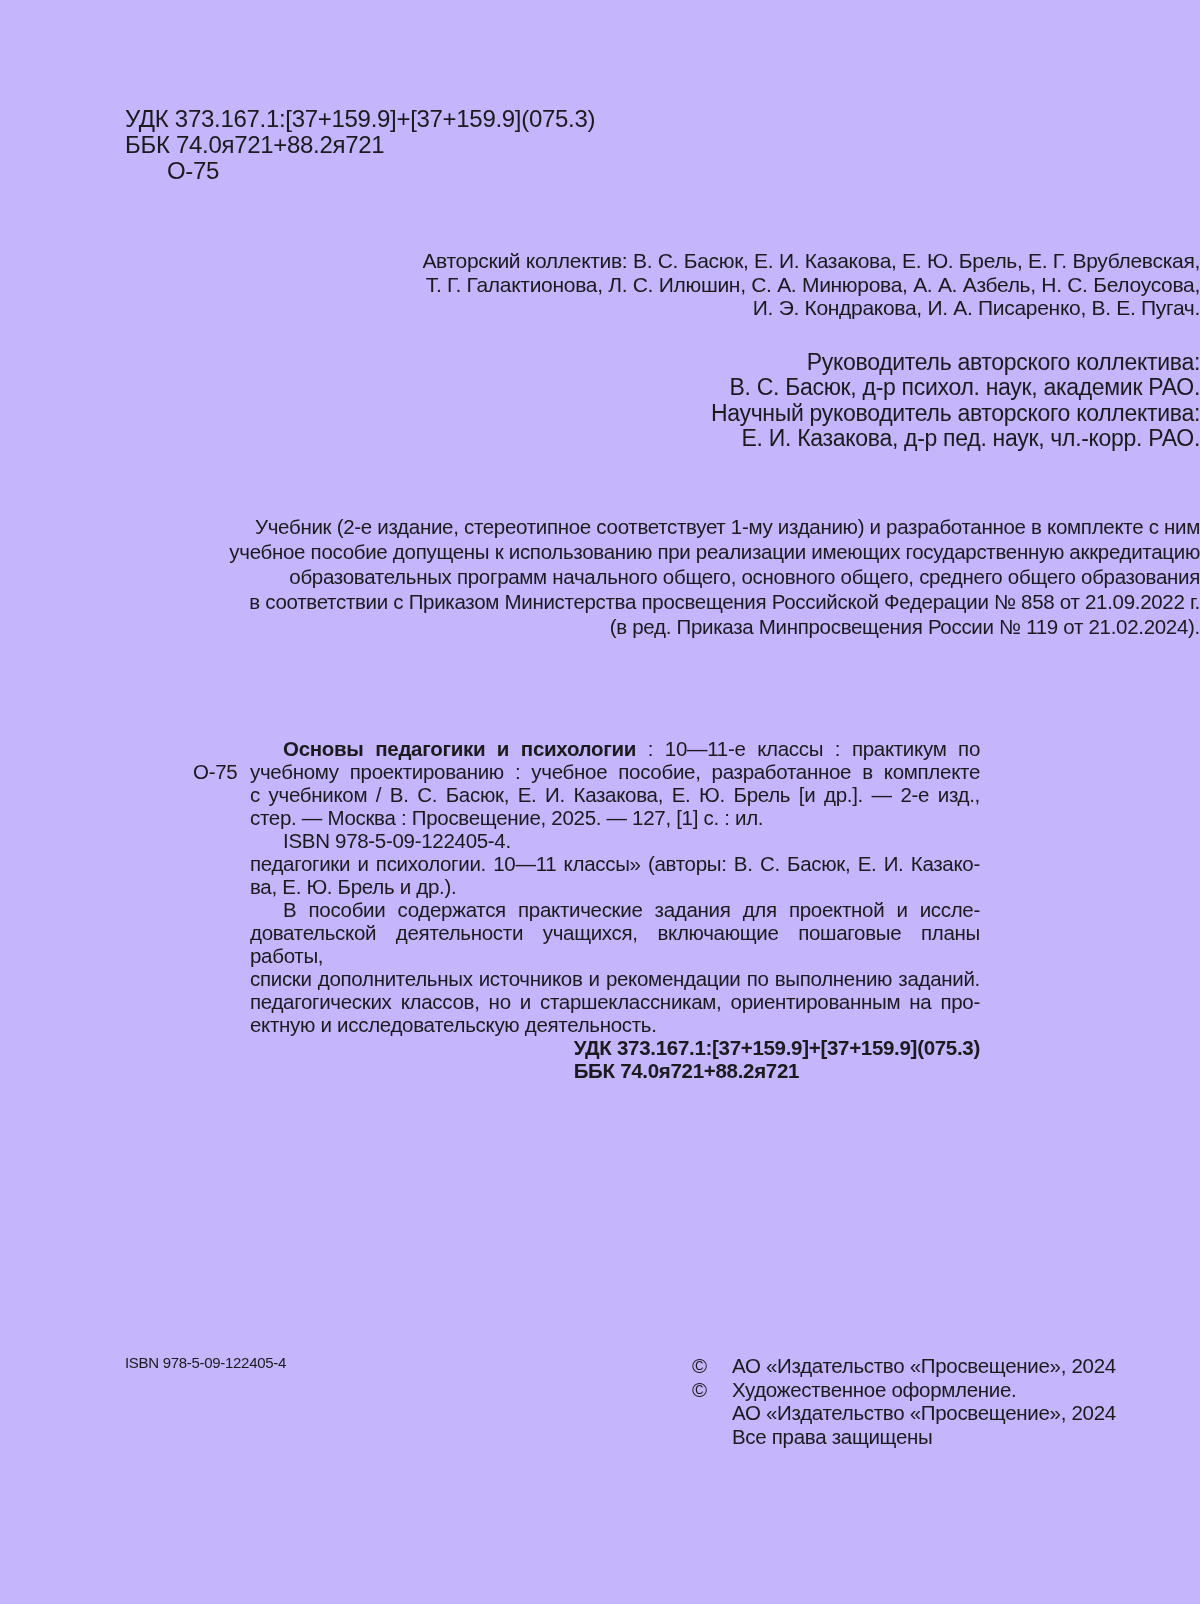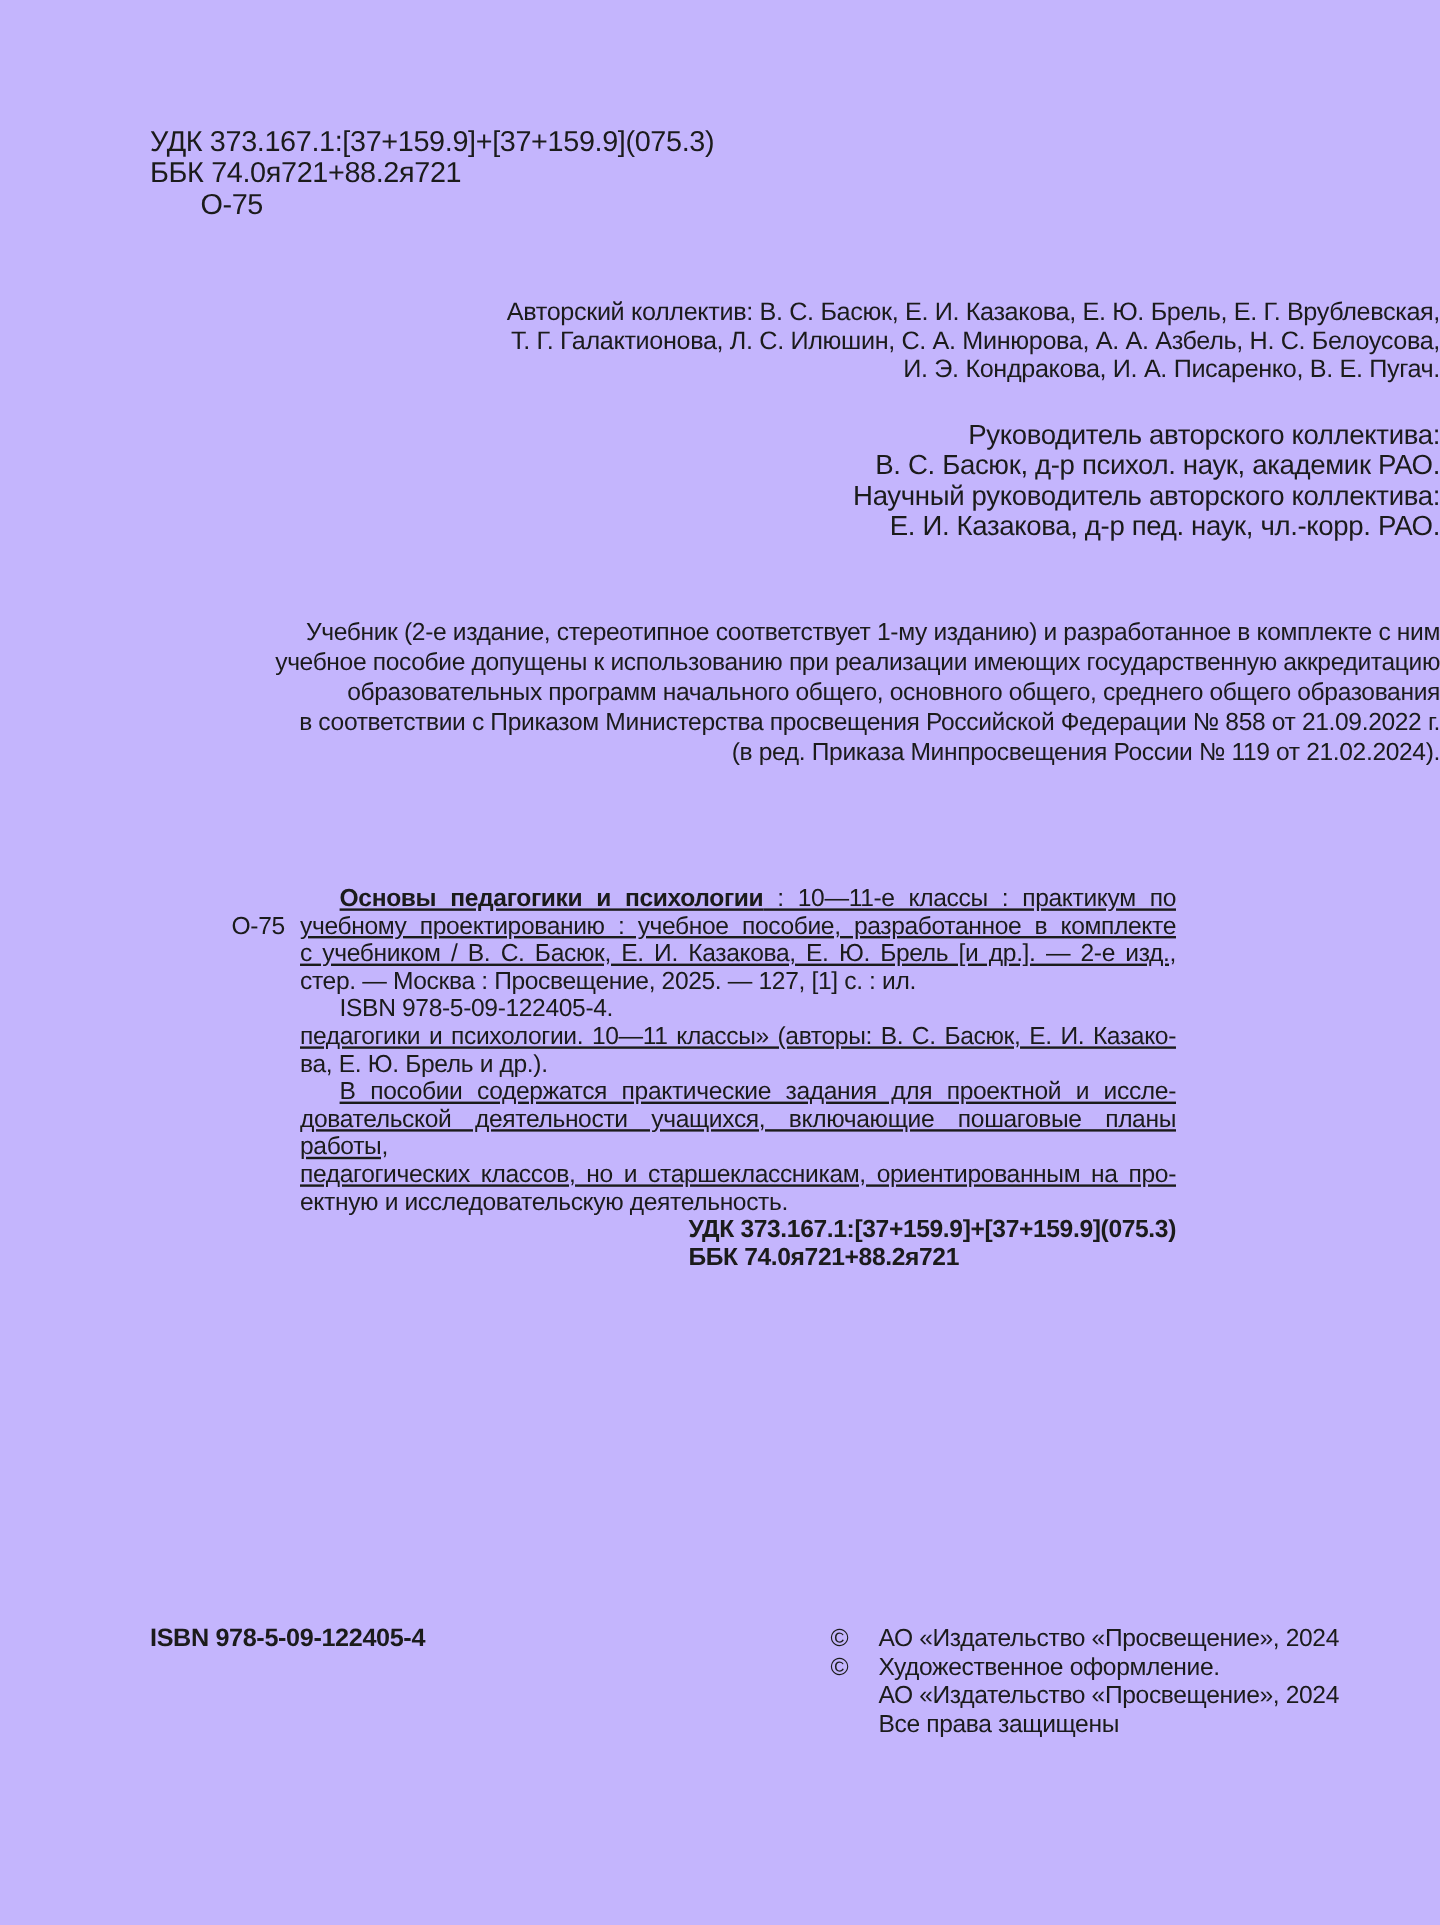--- a/index.html
+++ b/index.html
@@ -30,27 +30,27 @@
   .approval { top: 514px; font-size: 20.5px; line-height: 25px; }
 
   
   .card {
     left: 250px; top: 737px; width: 730px;
     font-size: 20.5px; line-height: 23px;
   }
   .card .card-mark { position: absolute; left: -57px; top: 23px; white-space: nowrap; }
   .ln { width: 730px; }
   .indent { text-indent: 33px; }
-  .just { text-align: justify; text-align-last: justify; text-decoration: underline; }
+  .just { text-align: justify; text-align-last: justify; }
   .b { font-weight: 700; }
   .codes { margin-top: 0; text-align: right; }
   .codes .inner { display: inline-block; text-align: left; font-weight: 700; }
 
   
-  .bottom-isbn { left: 125px; top: 1354px; font-size: 21px; font-weight: 700; }
+  .bottom-isbn { left: 125px; top: 1354px; font-size: 15px; font-weight: 400; }
   .copyright { left: 692px; top: 1354px; font-size: 20.5px; line-height: 23.5px; }
   .copyright .row { display: flex; }
   .copyright .sym { width: 40px; flex: 0 0 40px; }
   .copyright .txt { white-space: nowrap; }
 </style>
 </head>
 <body>
 
 <div class="page">
 
@@ -87,20 +87,21 @@
     <div class="ln just indent"><span class="b">Основы педагогики и психологии</span><span> : 10—11-е классы : практикум по</span></div>
 
     <div class="ln just">учебному проектированию : учебное пособие, разработанное в комплекте</div>
     <div class="ln just">с учебником / В. С. Басюк, Е. И. Казакова, Е. Ю. Брель [и др.]. — 2-е изд.,</div>
     <div class="ln">стер. — Москва : Просвещение, 2025. — 127, [1] с. : ил.</div>
     <div class="ln indent">ISBN 978-5-09-122405-4.</div>
     <div class="ln just">педагогики и психологии. 10—11 классы» (авторы: В. С. Басюк, Е. И. Казако-</div>
     <div class="ln">ва, Е. Ю. Брель и др.).</div>
     <div class="ln just indent">В пособии содержатся практические задания для проектной и иссле-</div>
     <div class="ln just">довательской деятельности учащихся, включающие пошаговые планы работы,</div>
+    <div class="ln just">списки дополнительных источников и рекомендации по выполнению заданий.</div>
     <div class="ln just">педагогических классов, но и старшеклассникам, ориентированным на про-</div>
     <div class="ln">ектную и исследовательскую деятельность.</div>
 
     <div class="codes">
       <div class="inner">
         <div>УДК 373.167.1:[37+159.9]+[37+159.9](075.3)</div>
         <div>ББК 74.0я721+88.2я721</div>
       </div>
     </div>
   </div>

